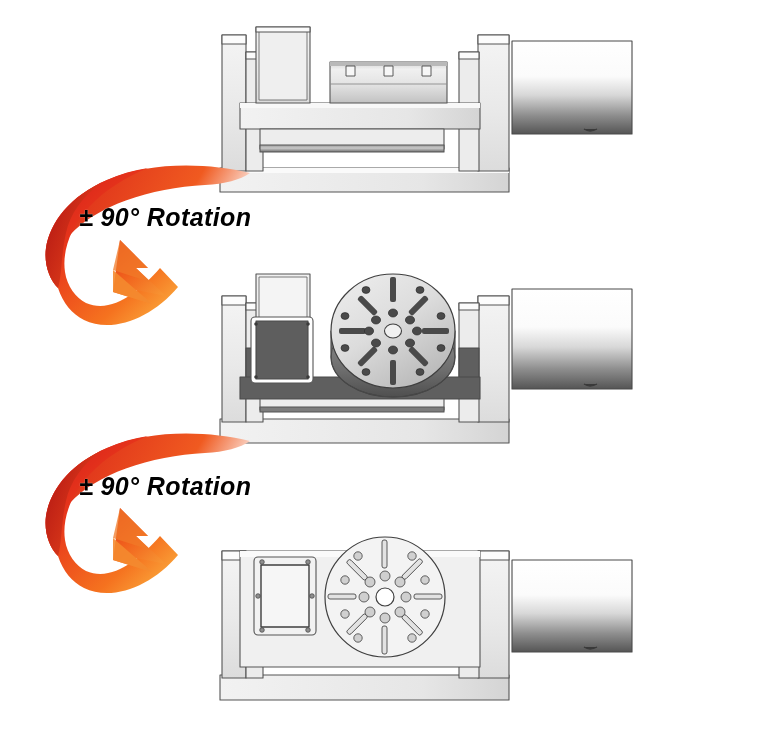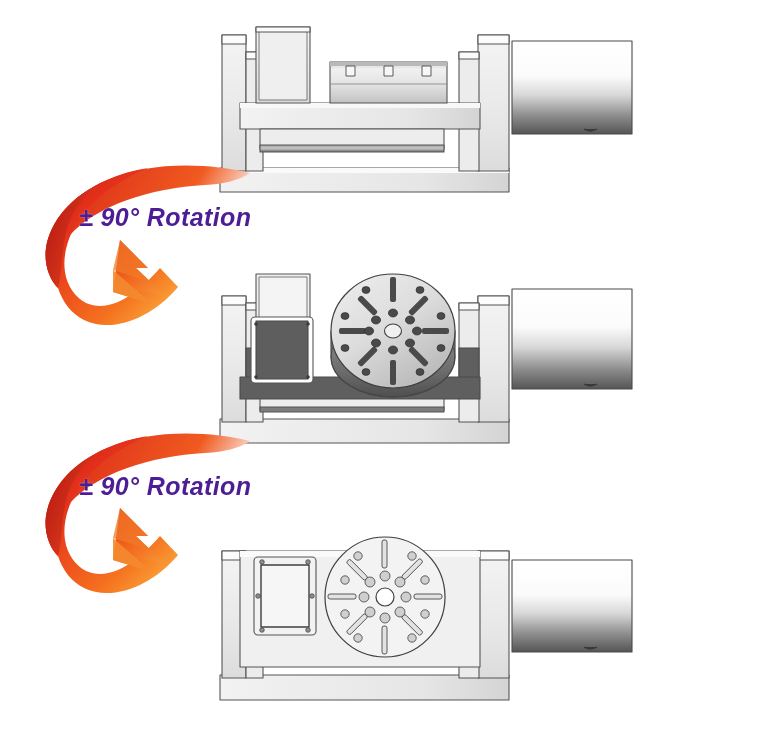--- a/index.html
+++ b/index.html
@@ -26,21 +26,21 @@
     height: 738px;
     pointer-events: none;
   }
   .machine-view svg { display: block; }
   .rot-label {
     position: absolute;
     font-family: "Liberation Sans", sans-serif;
     font-weight: bold;
     font-style: italic;
     font-size: 25px;
-    color: #4c1d95;
+    color: #000000;
     letter-spacing: 0.4px;
     white-space: nowrap;
     text-shadow: 0 0 1px rgba(255,255,255,0.9);
   }
   #rot-label-1 { left: 79px; top: 203px; }
   #rot-label-2 { left: 79px; top: 472px; }
   .arrow-layer {
     position: absolute;
     left: 0;
     top: 0;

